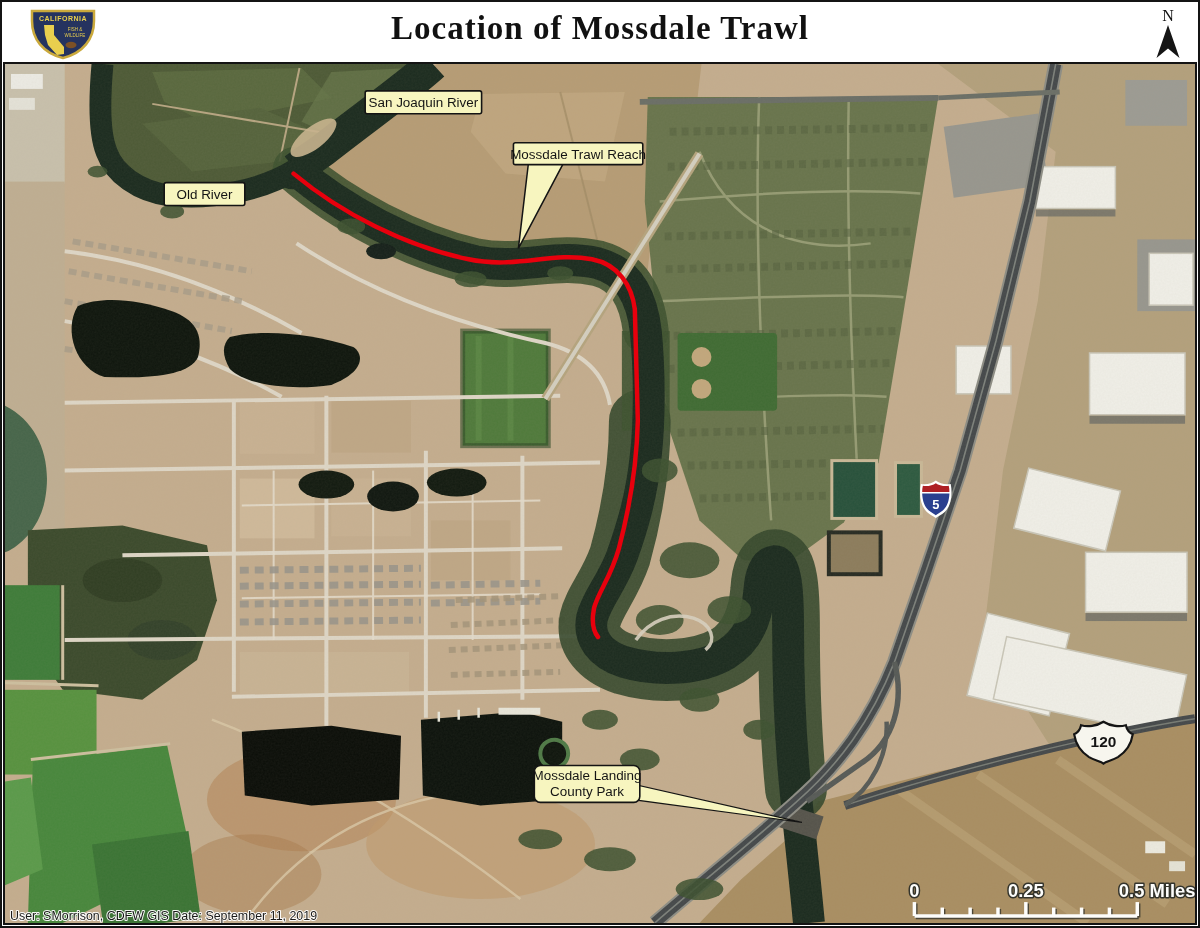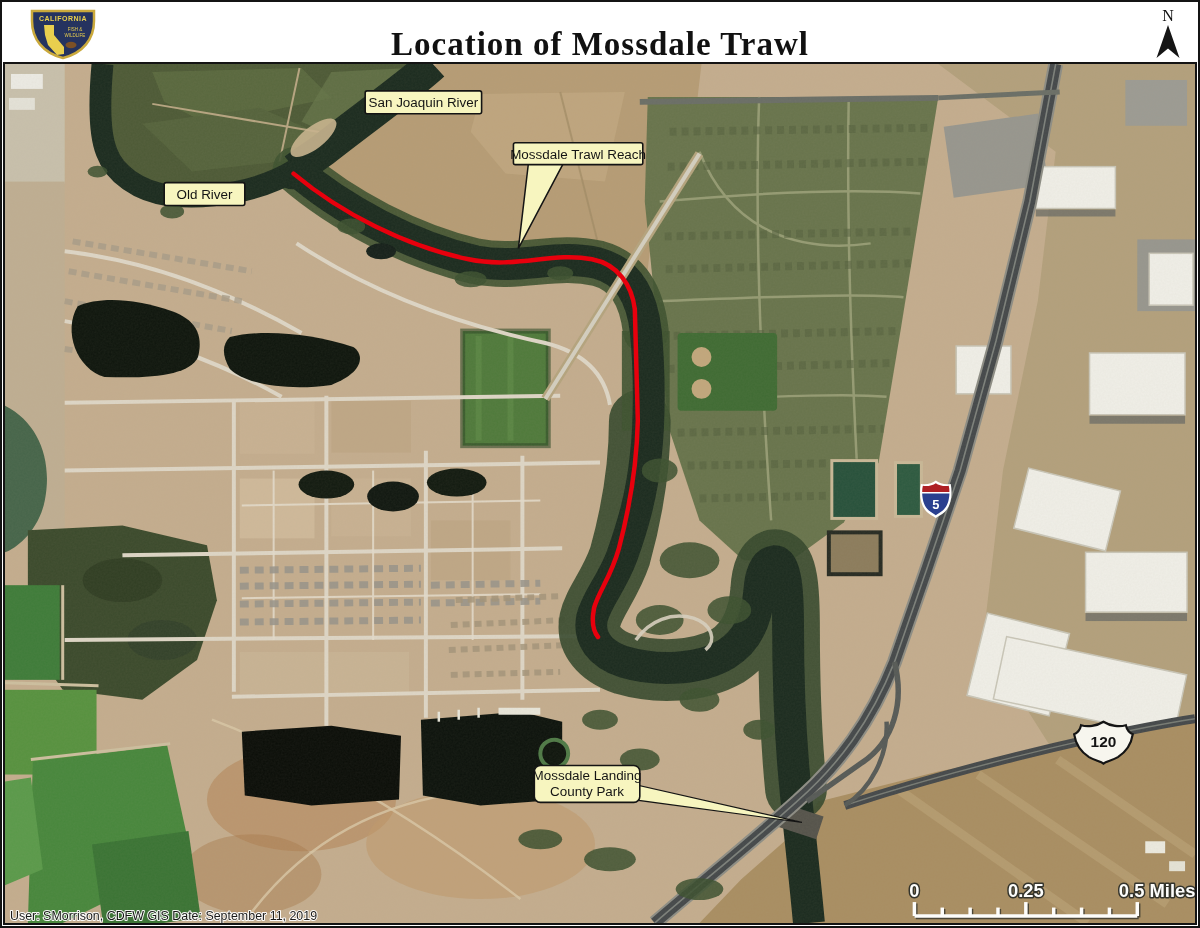--- a/index.html
+++ b/index.html
@@ -5,21 +5,21 @@
   html,body{margin:0;padding:0;background:#888;}
   .page{
     position:relative;width:1200px;height:928px;background:#fff;
     border:2px solid #141414;box-sizing:border-box;overflow:hidden;
     font-family:"Liberation Sans",sans-serif;
   }
   .header{position:absolute;top:0;left:0;right:0;height:60px;background:#fff;}
   .page-title{
     position:absolute;top:8px;left:0;right:0;text-align:center;
     font-family:"Liberation Serif",serif;font-weight:bold;font-size:33px;
-    letter-spacing:1px;color:#111;margin:16px;
+    letter-spacing:1px;color:#111;margin:0;
   }
   .logo-wrap{position:absolute;left:22px;top:3px;width:78px;height:56px;}
   .north-wrap{position:absolute;right:8px;top:2px;width:44px;height:57px;}
   .map-area{
     position:absolute;top:60px;left:1px;right:1px;bottom:1px;
     border:2px solid #141414;box-sizing:border-box;background:#eab308;text-align:center;
   }
   .map-svg{display:block;width:100%;height:100%;}
   svg text{user-select:none;}
   .maplabel{font-family:"Liberation Sans",sans-serif;font-size:13.5px;fill:#141414;}

